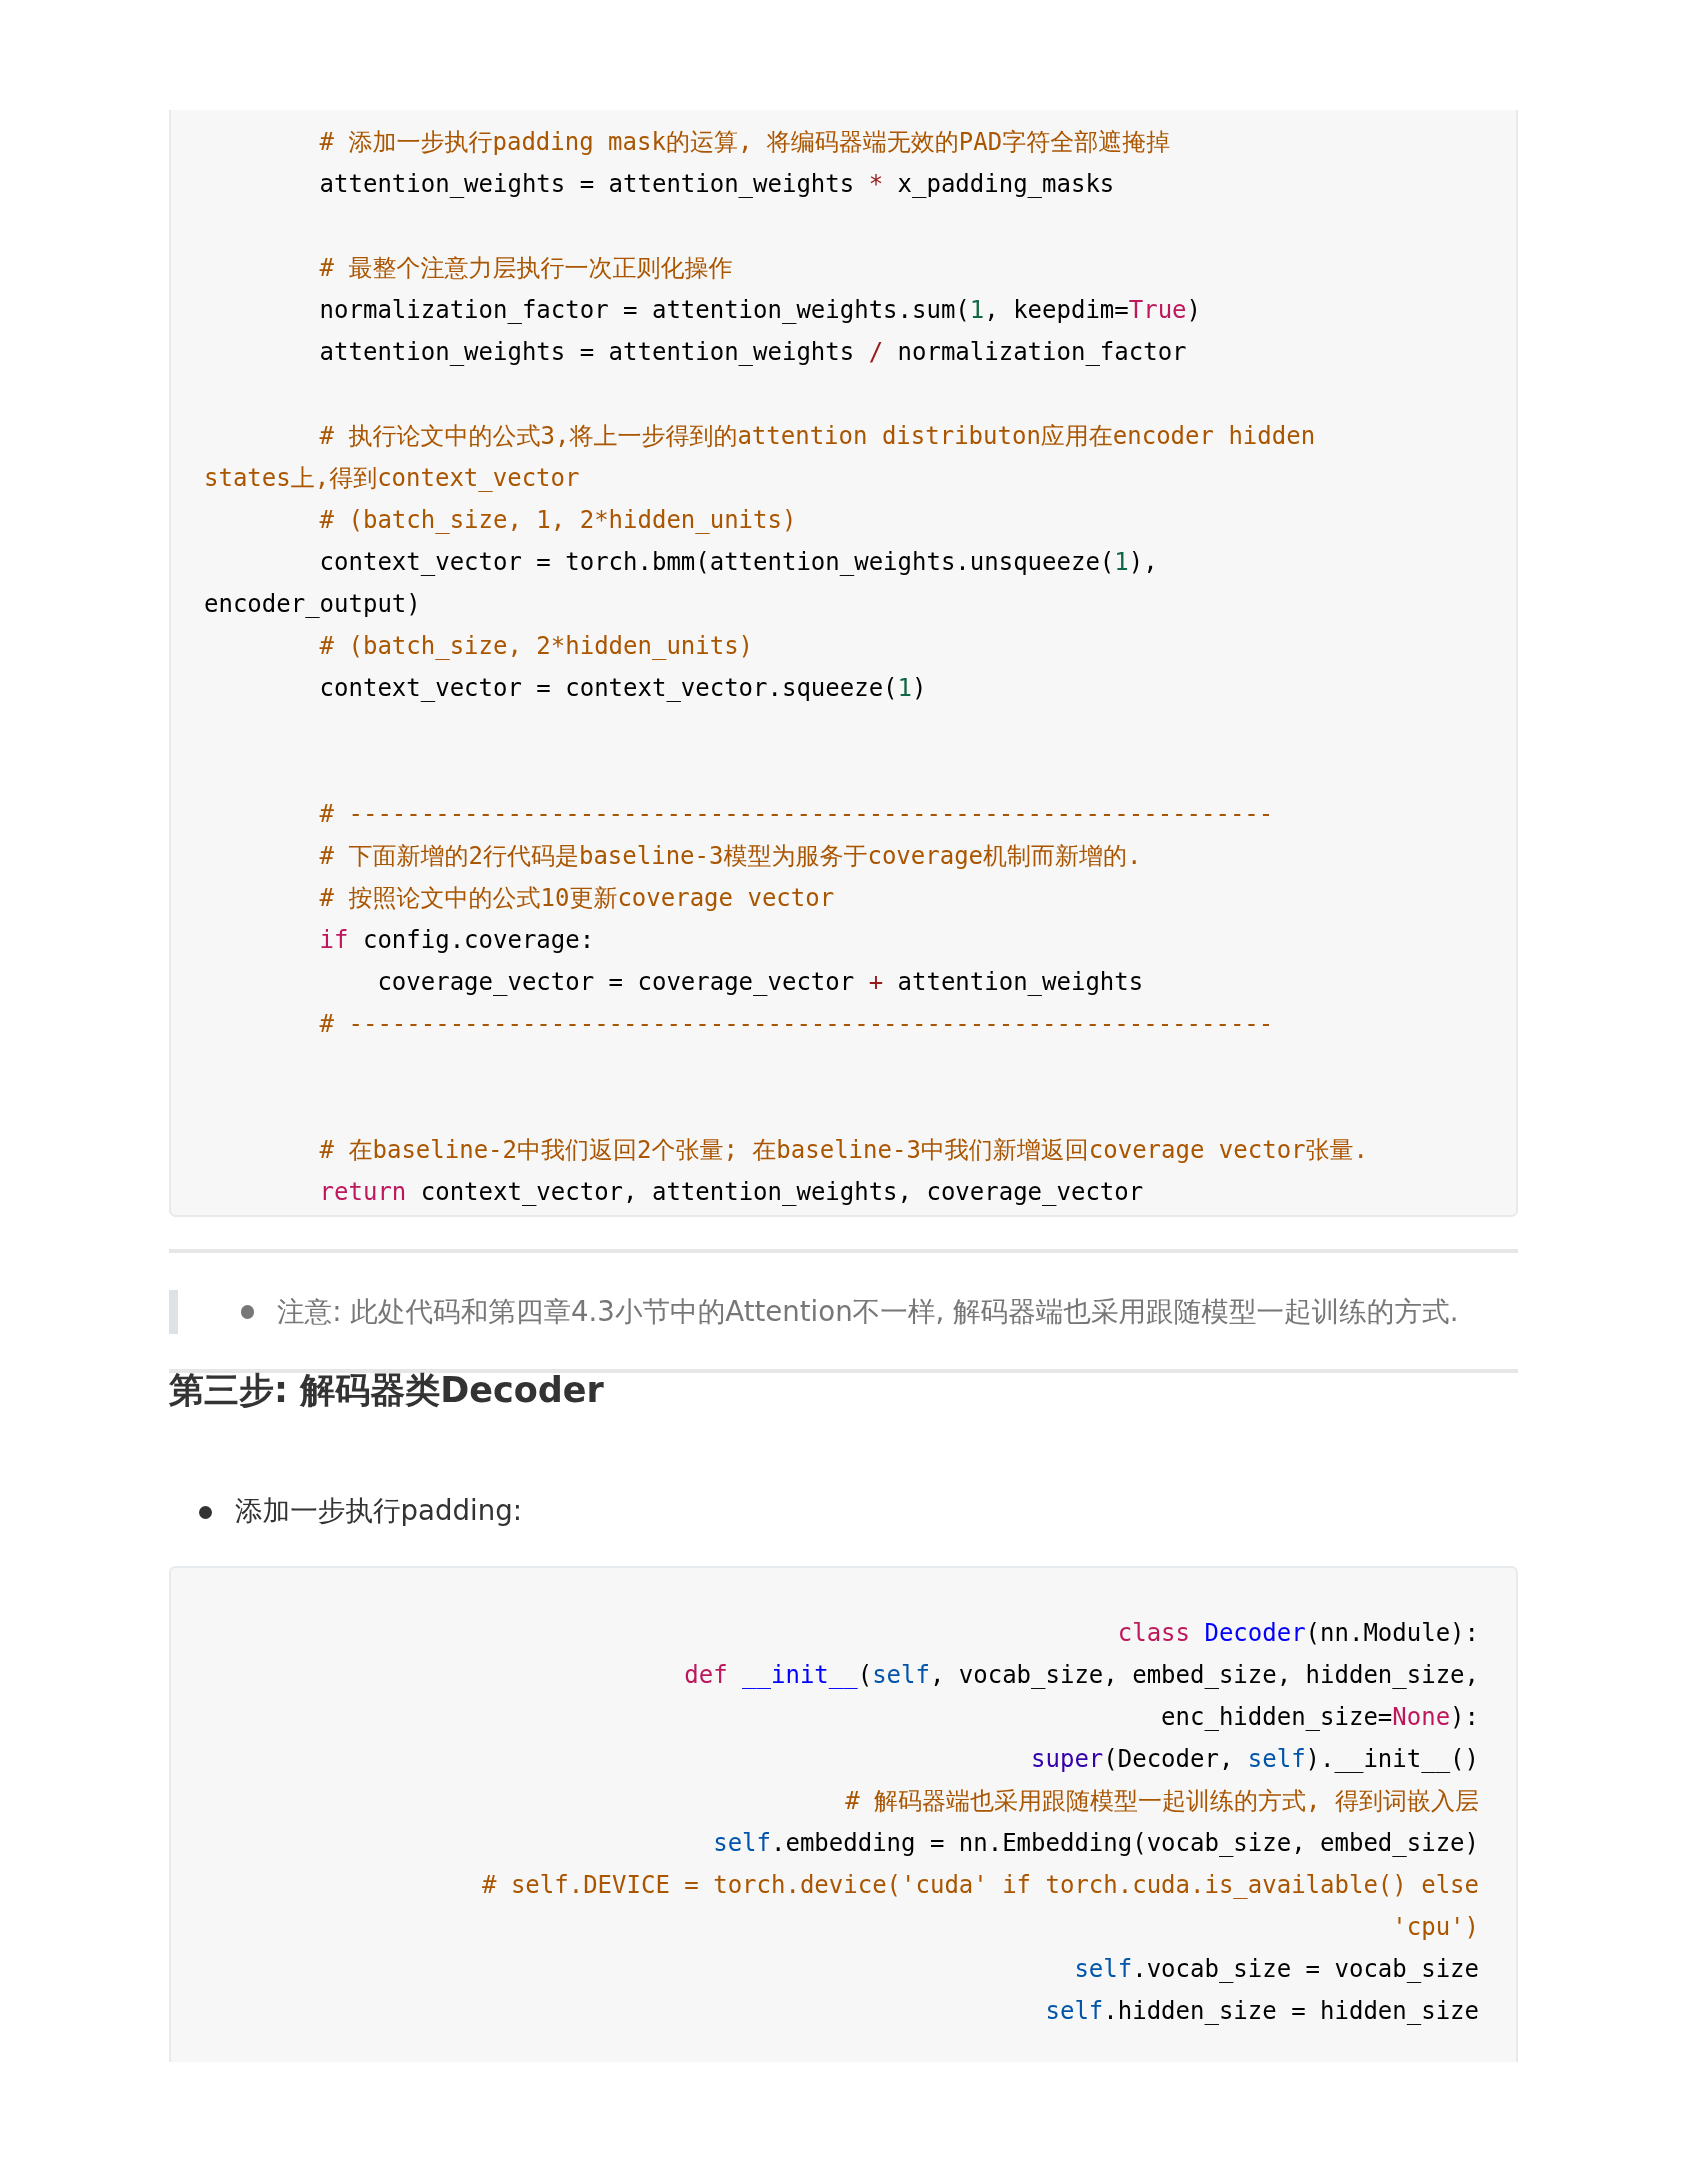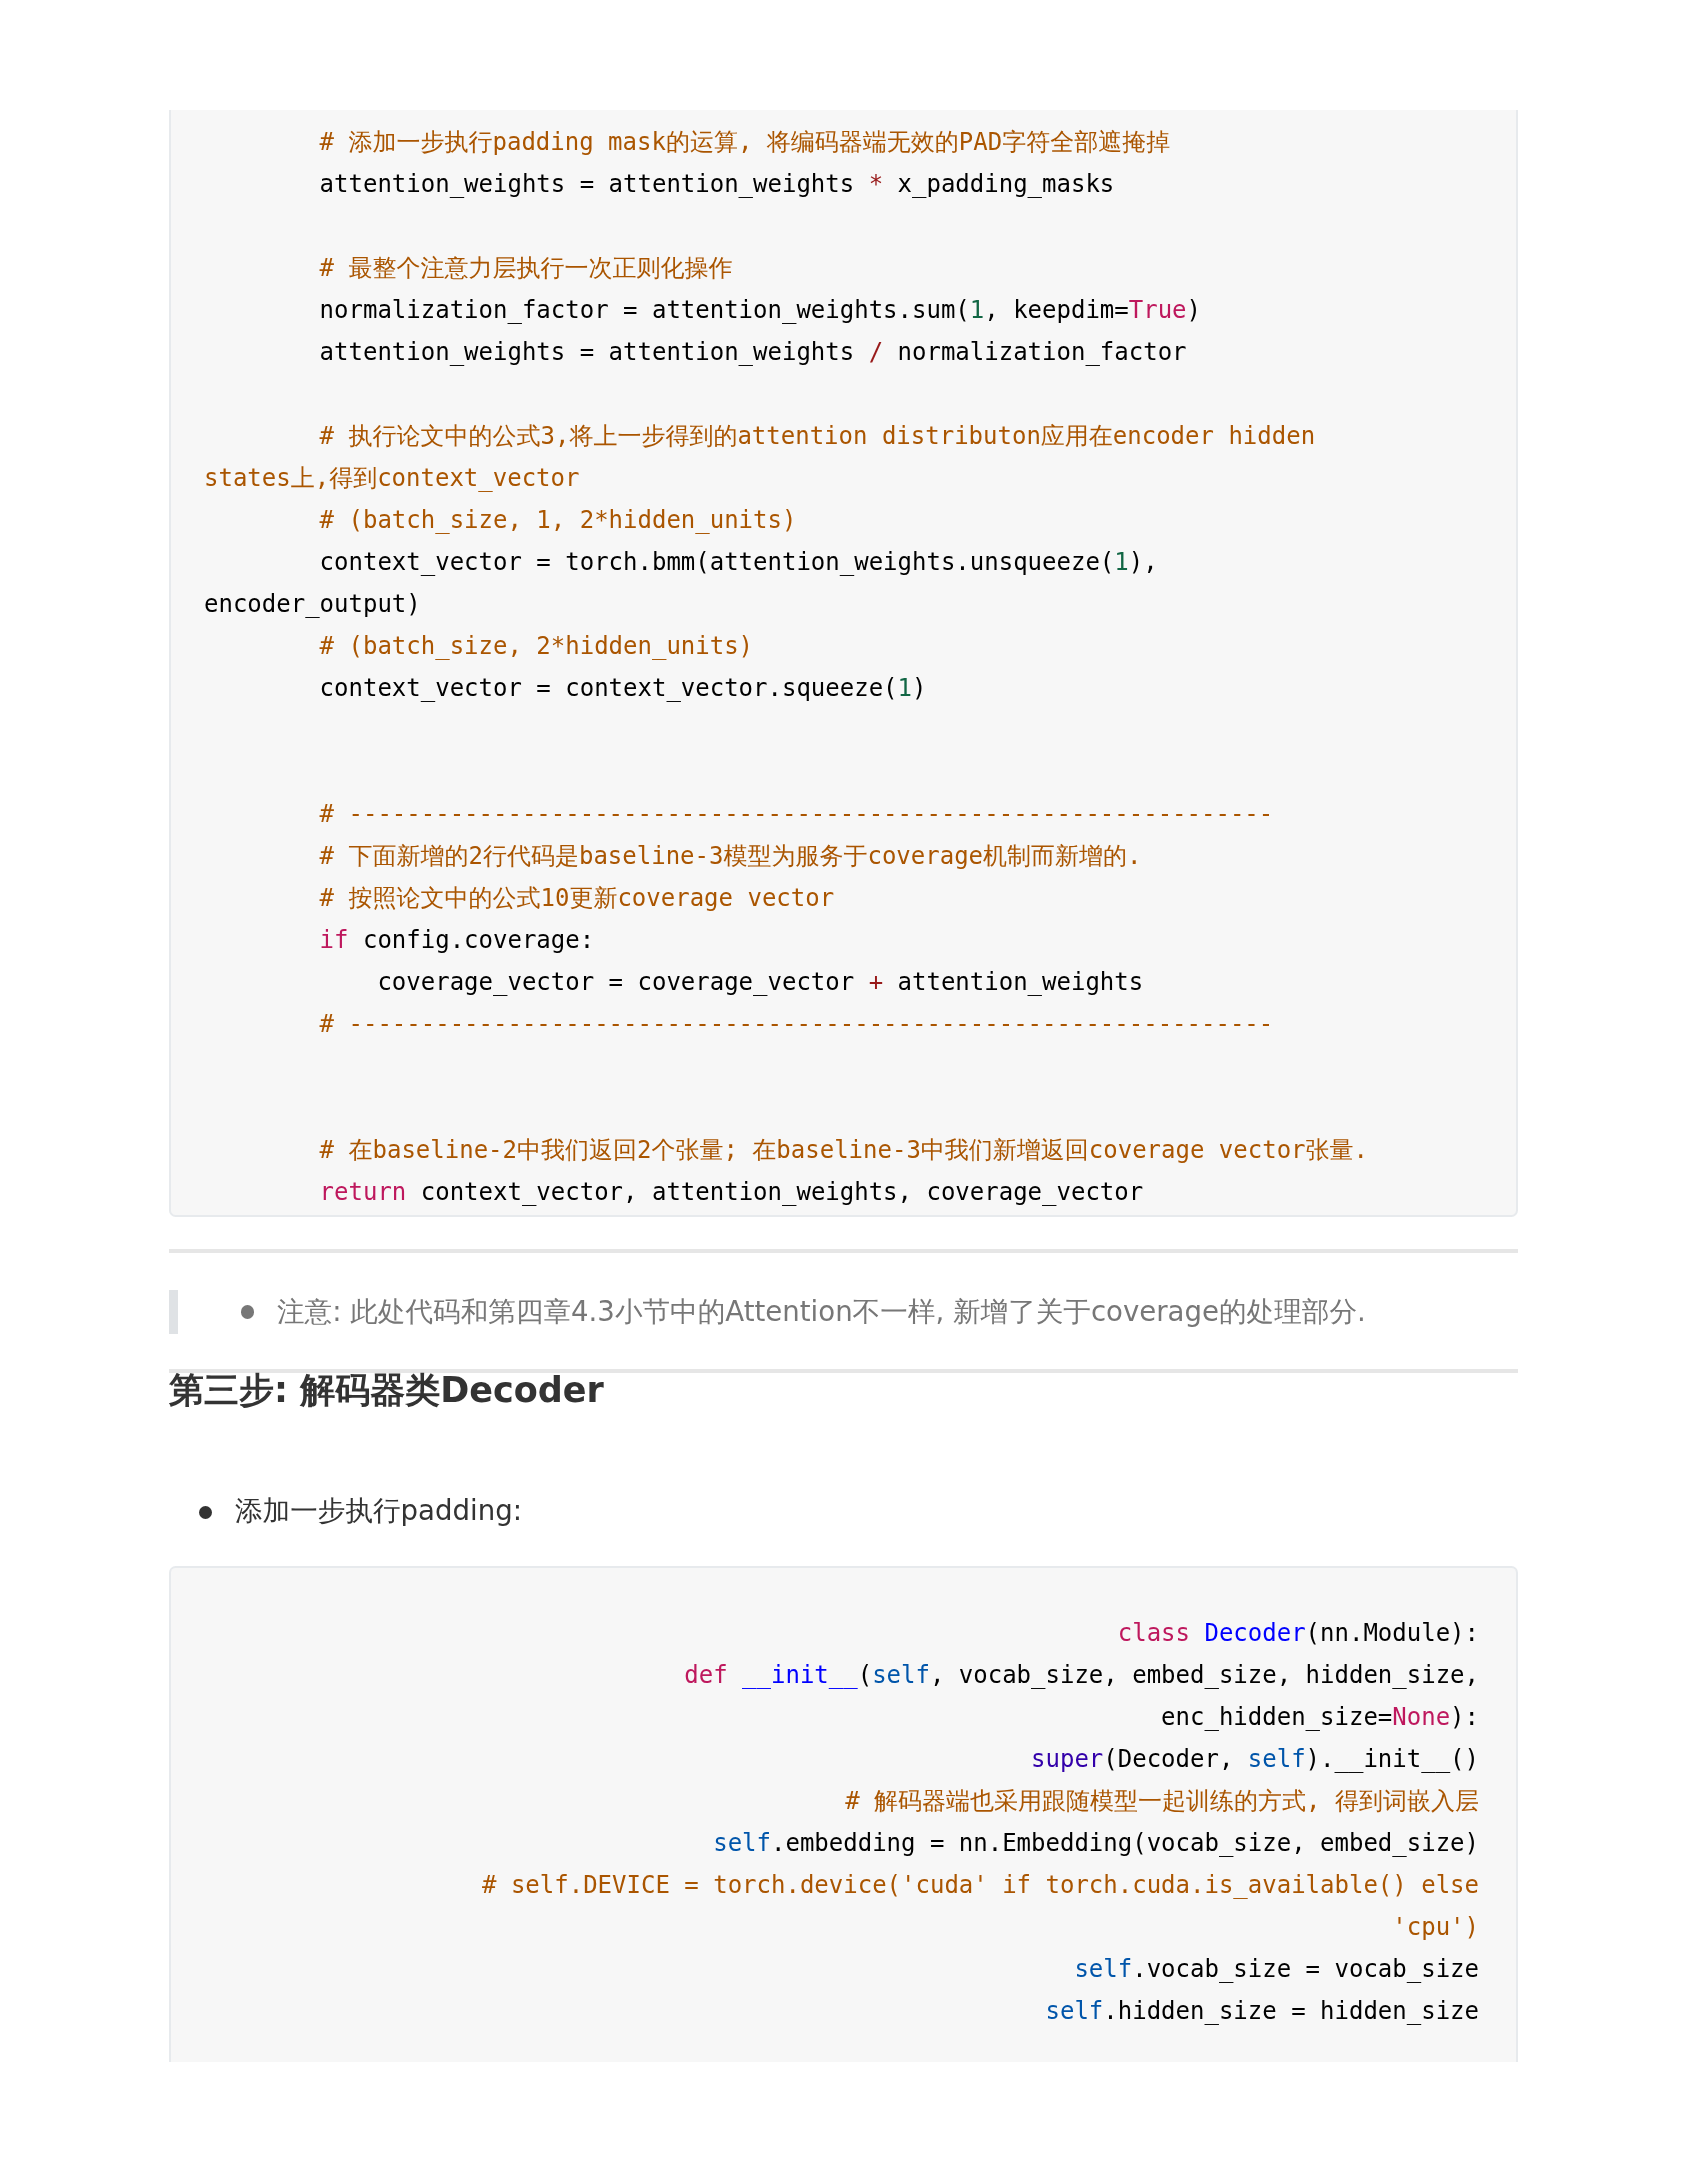--- a/index.html
+++ b/index.html
@@ -38,21 +38,21 @@
 
 <div id="code1" class="code-block">
   <pre class="code-lines"><span class="line"><span class="tok-comment">        # 添加一步执行padding mask的运算, 将编码器端无效的PAD字符全部遮掩掉</span></span><span class="line"><span class="tok-plain">        attention_weights = attention_weights </span><span class="tok-op">*</span><span class="tok-plain"> x_padding_masks</span></span><span class="line"><span class="tok-plain"></span></span><span class="line"><span class="tok-comment">        # 最整个注意力层执行一次正则化操作</span></span><span class="line"><span class="tok-plain">        normalization_factor = attention_weights.sum(</span><span class="tok-number">1</span><span class="tok-plain">, keepdim=</span><span class="tok-keyword">True</span><span class="tok-plain">)</span></span><span class="line"><span class="tok-plain">        attention_weights = attention_weights </span><span class="tok-op">/</span><span class="tok-plain"> normalization_factor</span></span><span class="line"><span class="tok-plain"></span></span><span class="line"><span class="tok-comment">        # 执行论文中的公式3,将上一步得到的attention distributon应用在encoder hidden</span></span><span class="line"><span class="tok-comment">states上,得到context_vector</span></span><span class="line"><span class="tok-comment">        # (batch_size, 1, 2*hidden_units)</span></span><span class="line"><span class="tok-plain">        context_vector = torch.bmm(attention_weights.unsqueeze(</span><span class="tok-number">1</span><span class="tok-plain">),</span></span><span class="line"><span class="tok-plain">encoder_output)</span></span><span class="line"><span class="tok-comment">        # (batch_size, 2*hidden_units)</span></span><span class="line"><span class="tok-plain">        context_vector = context_vector.squeeze(</span><span class="tok-number">1</span><span class="tok-plain">)</span></span><span class="line"><span class="tok-plain"></span></span><span class="line"><span class="tok-plain"></span></span><span class="line"><span class="tok-comment">        # ----------------------------------------------------------------</span></span><span class="line"><span class="tok-comment">        # 下面新增的2行代码是baseline-3模型为服务于coverage机制而新增的.</span></span><span class="line"><span class="tok-comment">        # 按照论文中的公式10更新coverage vector</span></span><span class="line"><span class="tok-keyword">        if</span><span class="tok-plain"> config.coverage:</span></span><span class="line"><span class="tok-plain">            coverage_vector = coverage_vector </span><span class="tok-op">+</span><span class="tok-plain"> attention_weights</span></span><span class="line"><span class="tok-comment">        # ----------------------------------------------------------------</span></span><span class="line"><span class="tok-plain"></span></span><span class="line"><span class="tok-plain"></span></span><span class="line"><span class="tok-comment">        # 在baseline-2中我们返回2个张量; 在baseline-3中我们新增返回coverage vector张量.</span></span><span class="line"><span class="tok-keyword">        return</span><span class="tok-plain"> context_vector, attention_weights, coverage_vector</span></span></pre>
 </div>
 
 <div class="hr" style="top:1249px;"></div>
 
 <div class="blockquote">
   <div class="bq-bar"></div>
   <div class="bq-bullet"></div>
-  <div class="bq-text">注意: 此处代码和第四章4.3小节中的Attention不一样, 新增了关于coverage的处理部分.</div>
+  <div class="bq-text">注意: 此处代码和第四章4.3小节中的Attention不一样, 解码器端也采用跟随模型一起训练的方式.</div>
 </div>
 
 <div class="hr" style="top:1369px;"></div>
 
 <div class="h3">第三步: 解码器类Decoder</div>
 
 <div class="list-item">
   <div class="li-bullet"></div>
   <div class="li-text">添加一步执行padding:</div>
 </div>

